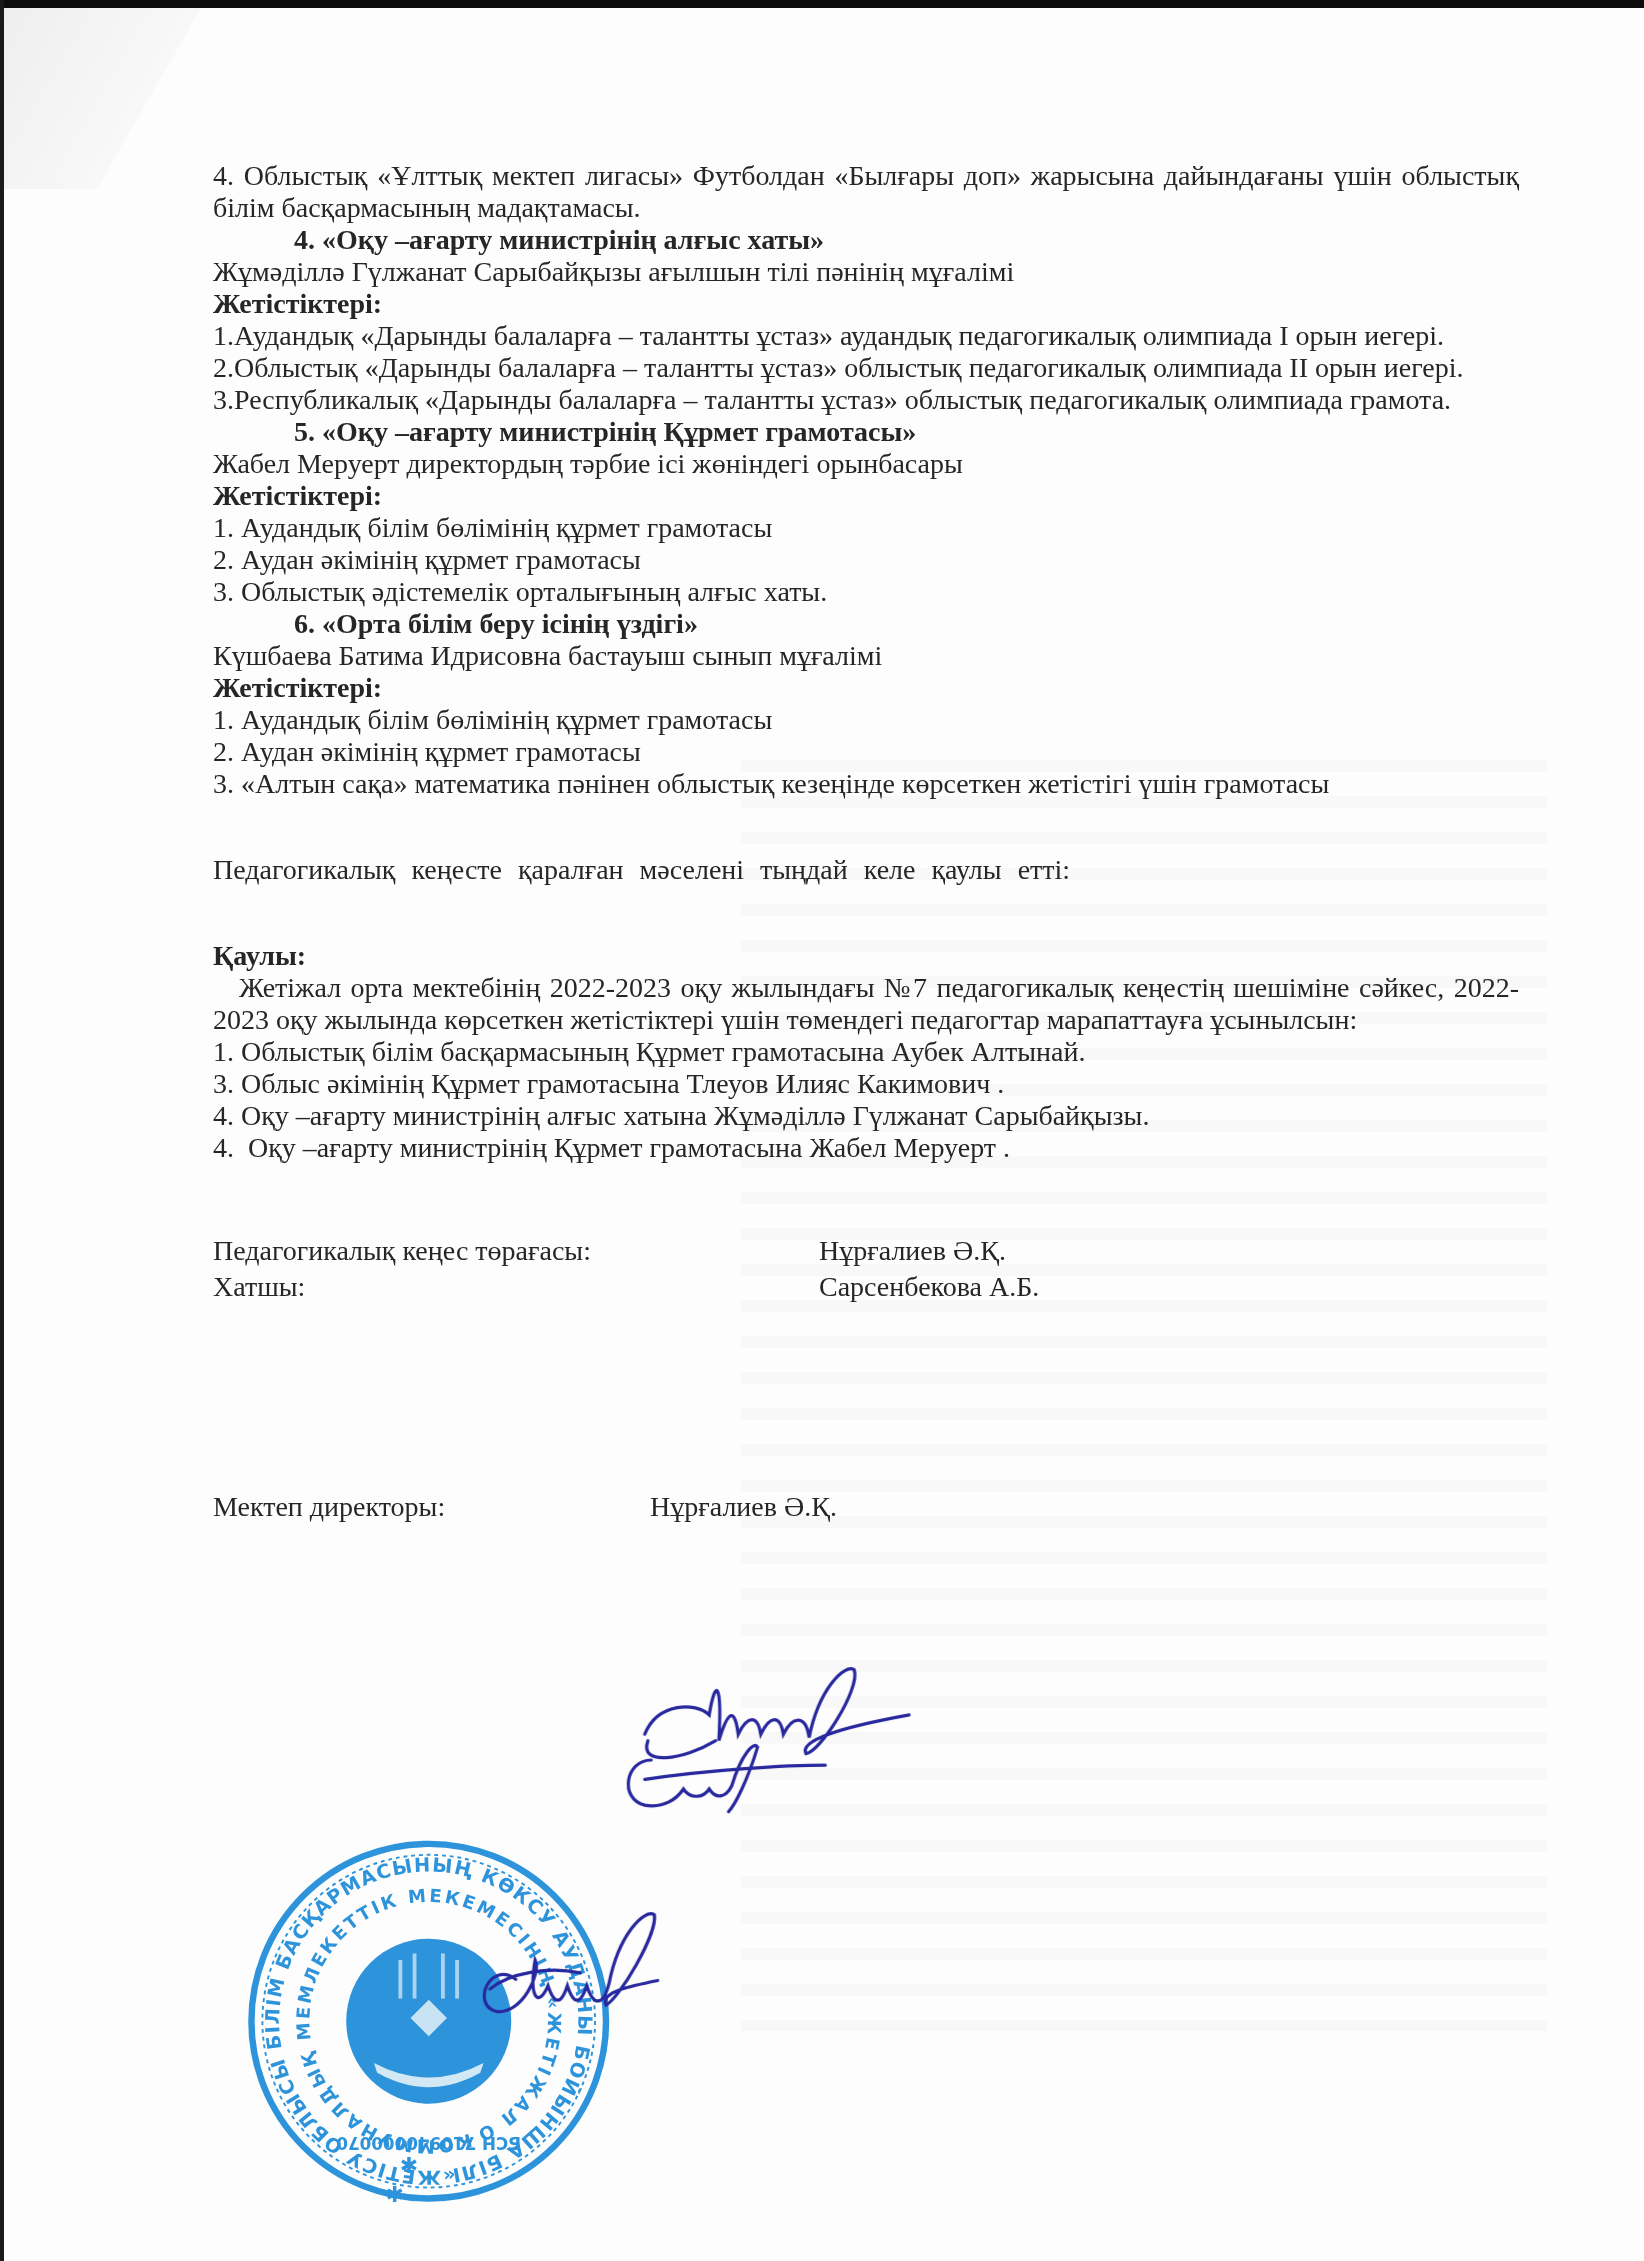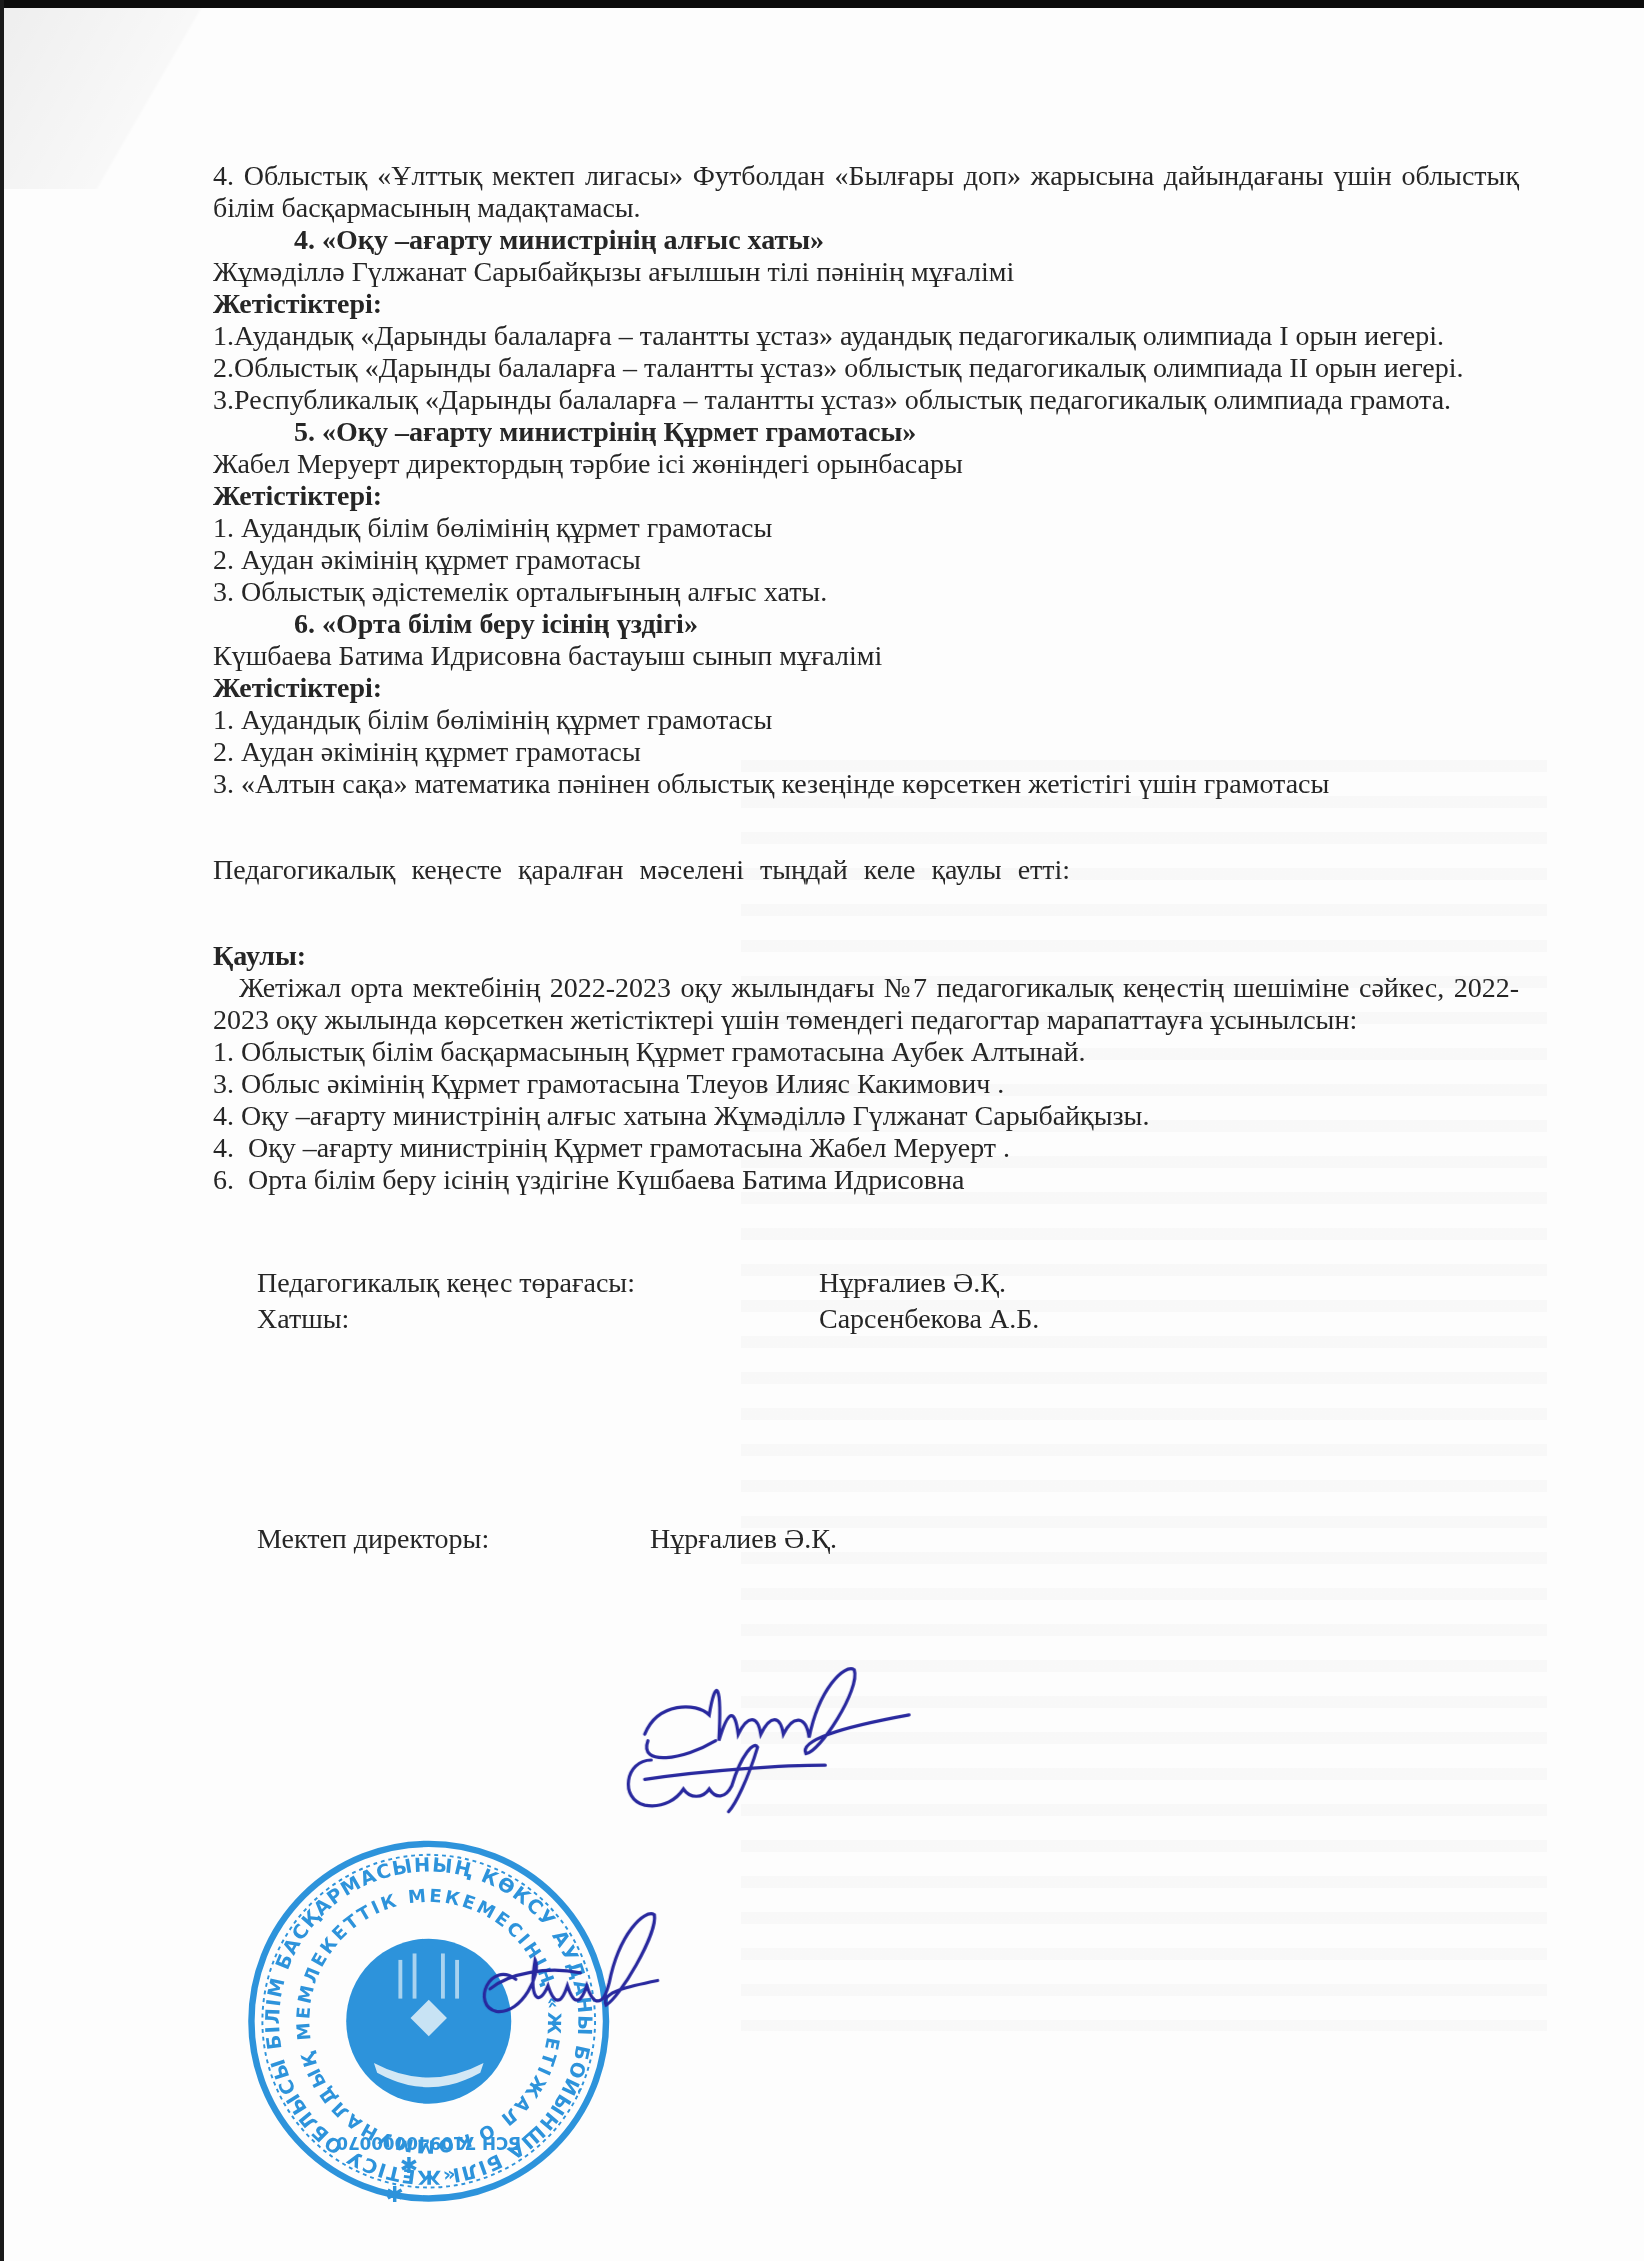--- a/index.html
+++ b/index.html
@@ -20,21 +20,21 @@
     font-size: 28px; line-height: 32px;
   }
   .page p { margin: 0; }
   .just { text-align: justify; text-align-last: left; }
   .heading { font-weight: bold; padding-left: 81px; }
   .bold { font-weight: bold; }
   .spacer-lg { height: 54px; }
   .indent { text-indent: 26px; }
   .council-line { word-spacing: 9px; }
   .sig-row { position: relative; height: 36px; }
-  .sig-row .role { position: absolute; left: 0; top: 0; margin-left: 44px; }
+  .sig-row .role { position: absolute; left: 0; top: 0; }
   .sig-row .name { position: absolute; top: 0; }
   .sig-block { margin-top: 71px; }
   .copy-block { margin-top: 116px; }
   .ghost {
     position: absolute; left: 741px; top: 741px; width: 806px; height: 1290px;
     background: repeating-linear-gradient(180deg, rgba(0,0,0,0) 0px, rgba(0,0,0,0) 19.3px, rgba(0,0,0,0.018) 19.3px, rgba(0,0,0,0.018) 31px, rgba(0,0,0,0) 31px, rgba(0,0,0,0) 36px);
     pointer-events: none;
   }
   svg.overlay { position: absolute; left: 0; top: 0; pointer-events: none; }
 </style>
@@ -73,21 +73,20 @@
   <div class="spacer-lg"></div>
   <p class="council-line">Педагогикалық кеңесте қаралған мәселені тыңдай келе қаулы етті:</p>
   <div class="spacer-lg"></div>
 
   <p class="bold">Қаулы:</p>
   <p class="just indent">Жетіжал орта мектебінің 2022-2023 оқу жылындағы №7 педагогикалық кеңестің шешіміне сәйкес, 2022-2023 оқу жылында көрсеткен жетістіктері үшін төмендегі педагогтар марапаттауға ұсынылсын:</p>
   <p>1. Облыстық білім басқармасының Құрмет грамотасына Аубек Алтынай.</p>
   <p>3. Облыс әкімінің Құрмет грамотасына Тлеуов Илияс Какимович .</p>
   <p>4. Оқу –ағарту министрінің алғыс хатына Жұмәділлә Гүлжанат Сарыбайқызы.</p>
   <p style="white-space:pre">4.  Оқу –ағарту министрінің Құрмет грамотасына Жабел Меруерт .</p>
-  <p style="white-space:pre">6.  Орта білім беру ісінің үздігіне Күшбаева Батима Идрисовна</p>
 
   <div class="sig-block">
     <div class="sig-row">
       <span class="role">Педагогикалық кеңес төрағасы:</span>
       <span class="name" style="left:606px">Нұрғалиев Ә.Қ.</span>
     </div>
     <div class="sig-row">
       <span class="role">Хатшы:</span>
       <span class="name" style="left:606px">Сарсенбекова А.Б.</span>
     </div>

